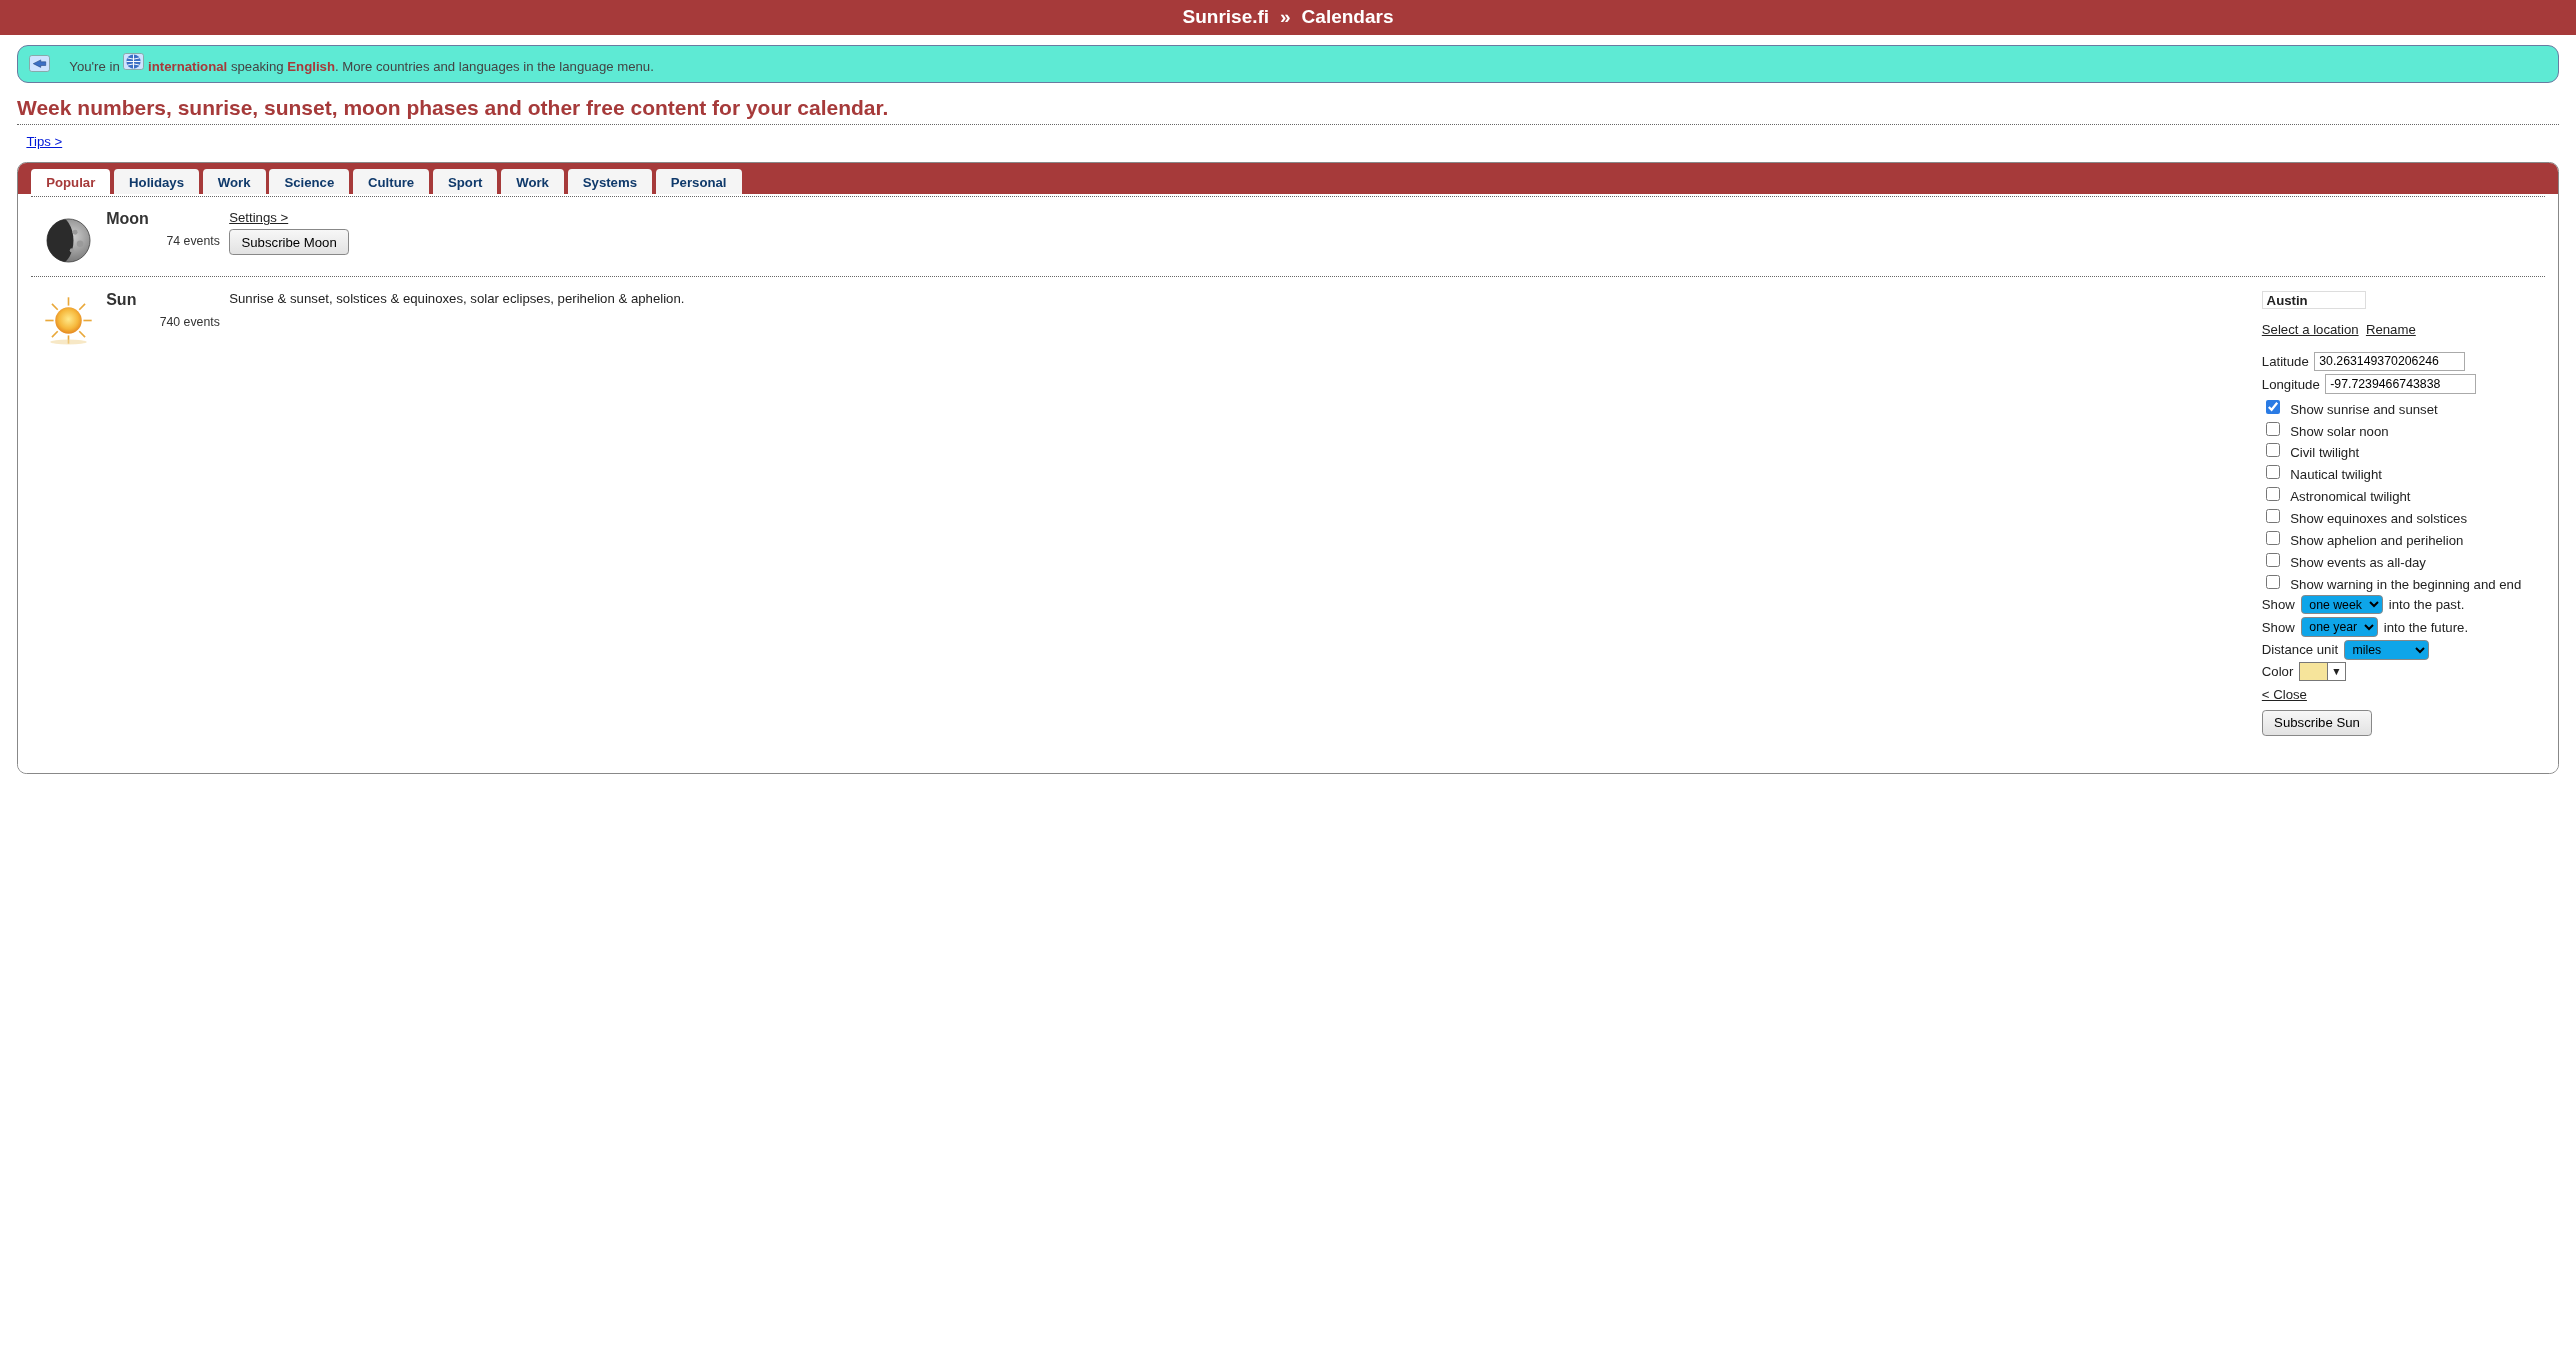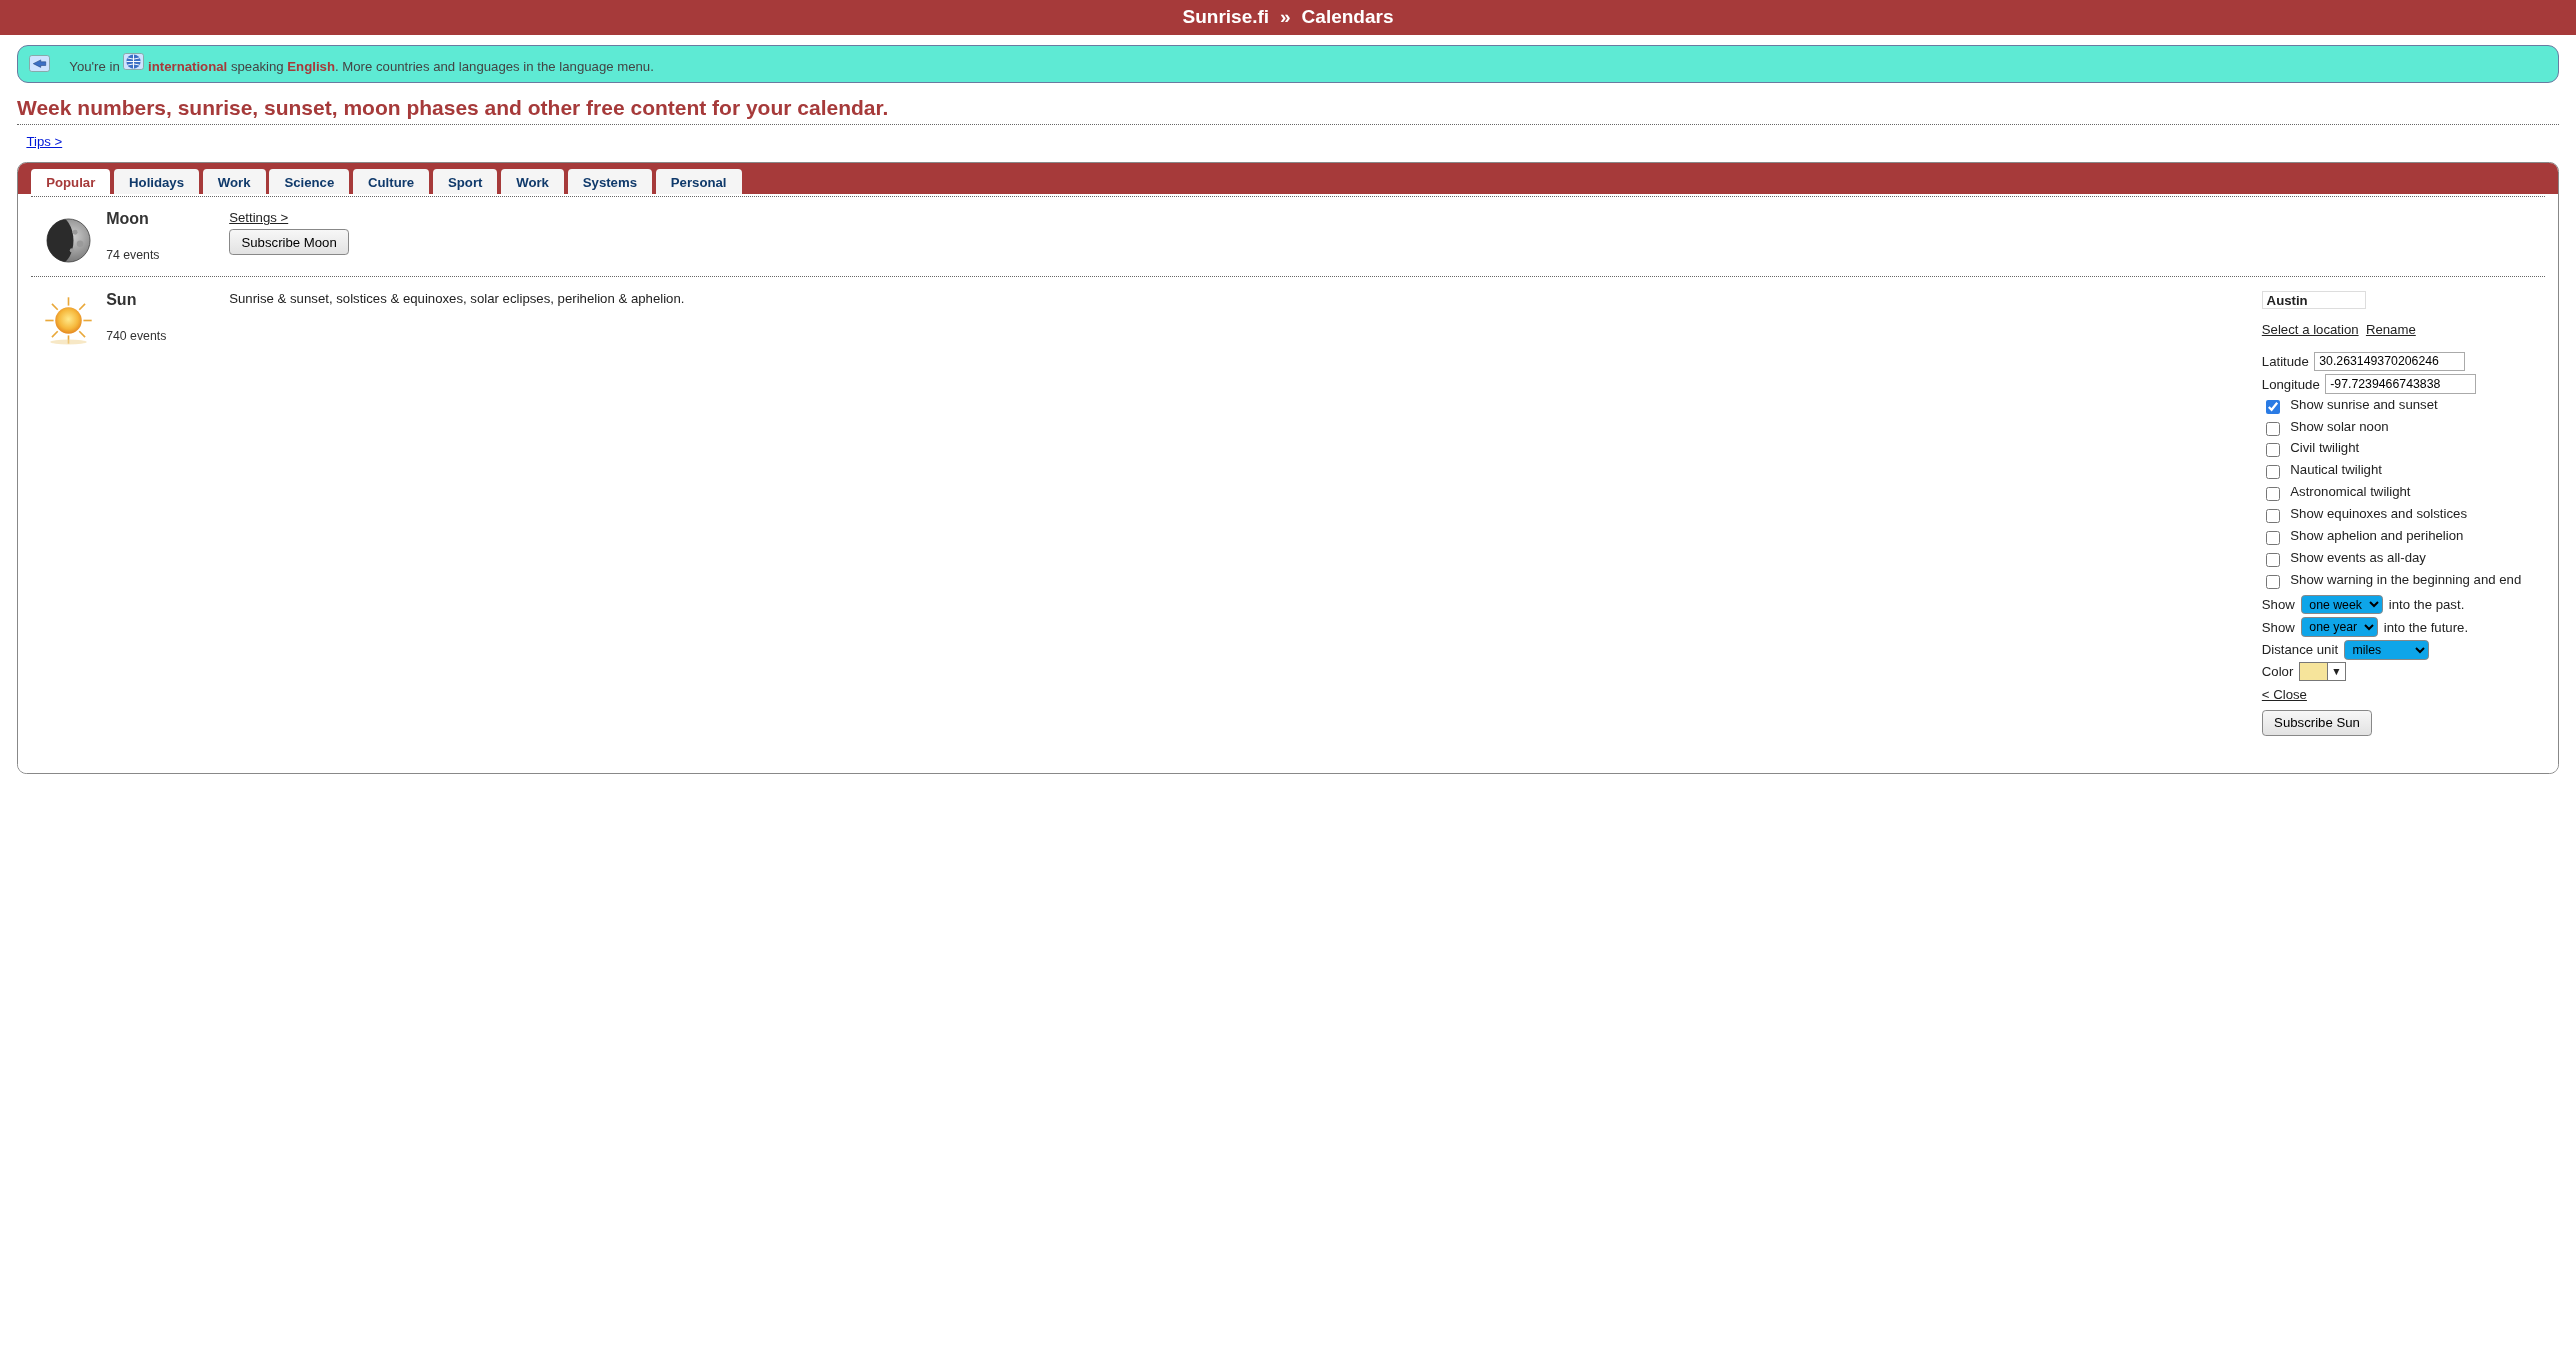--- a/index.html
+++ b/index.html
@@ -87,21 +87,21 @@
     width: 75px;
     flex: 0 0 75px;
     display: flex;
     justify-content: center;
     align-items: flex-start;
     padding-top: 3.8px;
   }
   .cal-icon svg { width: 53px; height: 53px; }
   .cal-head { flex: 0 0 123px; padding-right: 9.4px; }
   .cal-head .title { font-weight: bold; font-size: 16px; }
-  .cal-head .count { font-size: 12.3px; color: #333; margin-top: 20px; }
+  .cal-head .count { font-size: 12.3px; color: #333; margin-top: 6px; text-align: right; }
   .cal-desc { flex: 1 1 auto; padding-right: 19px; font-size: 13.2px; color: #222; }
   .cal-side {
     flex: 0 0 283px;
     font-size: 13.2px;
     color: #222;
   }
   .cal-side a { color: #222; text-decoration: underline; cursor:pointer; }
   .cal-side .linkrow { margin-bottom: 3.8px; }
   .btn {
     font-family: inherit;
@@ -114,21 +114,21 @@
   }
   .field-row { display:flex; align-items:center; gap:5.7px; margin: 2.8px 0; }
   .field-row label { flex: 0 0 auto; }
   .text-input {
     font-family: inherit;
     font-size: 12.3px;
     border: 0.9px solid #aaa;
     padding: 1.9px 3.8px;
     width: 151px;
   }
-  .chk-row { display:flex; align-items:flex-start; gap:7.5px; margin: 1.9px 0; font-size:13.2px; }
+  .chk-row { display:flex; align-items:flex-end; gap:7.5px; margin: 1.9px 0; font-size:13.2px; }
   .chk-row input[type=checkbox] {
     width:14px; height:14px; accent-color:#2a7be4;
   }
   .sel {
     font-family: inherit;
     font-size: 12.3px;
     border: 0.9px solid #888;
     border-radius: 3.8px;
     background: #0ea5e9;
     padding: 0.9px 3.8px;

